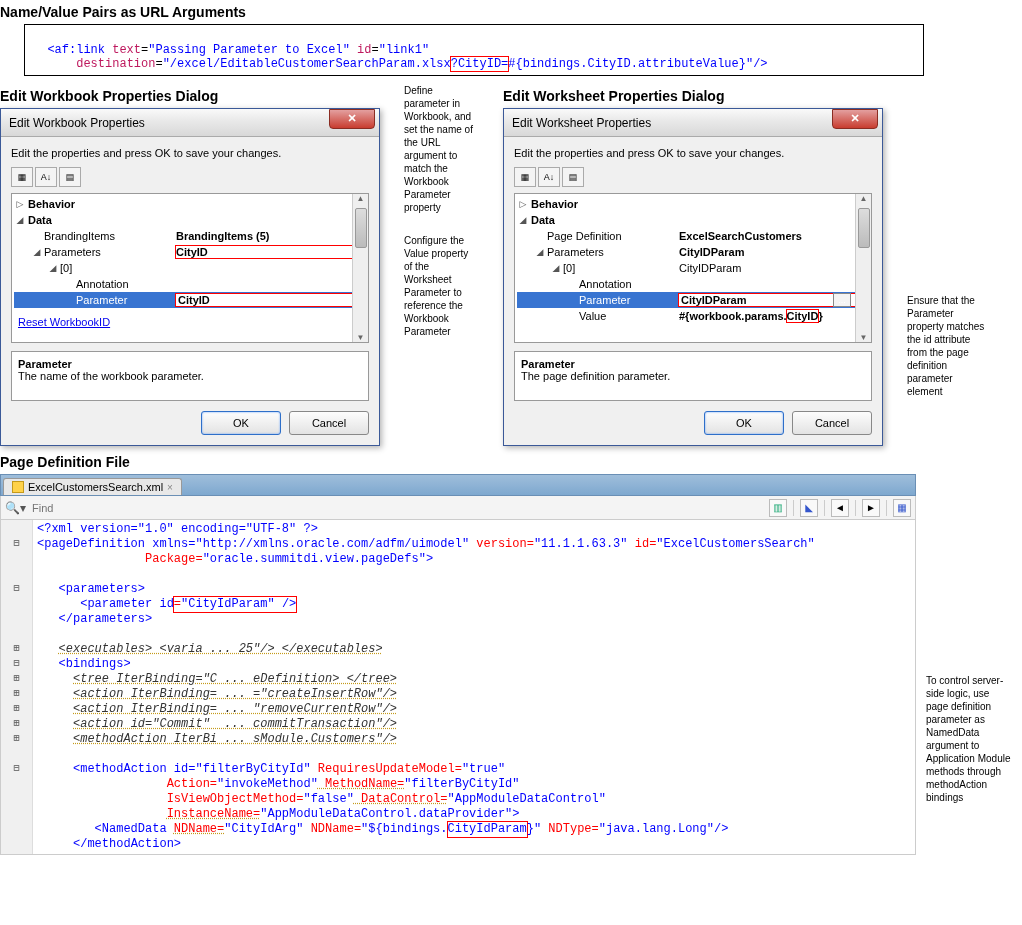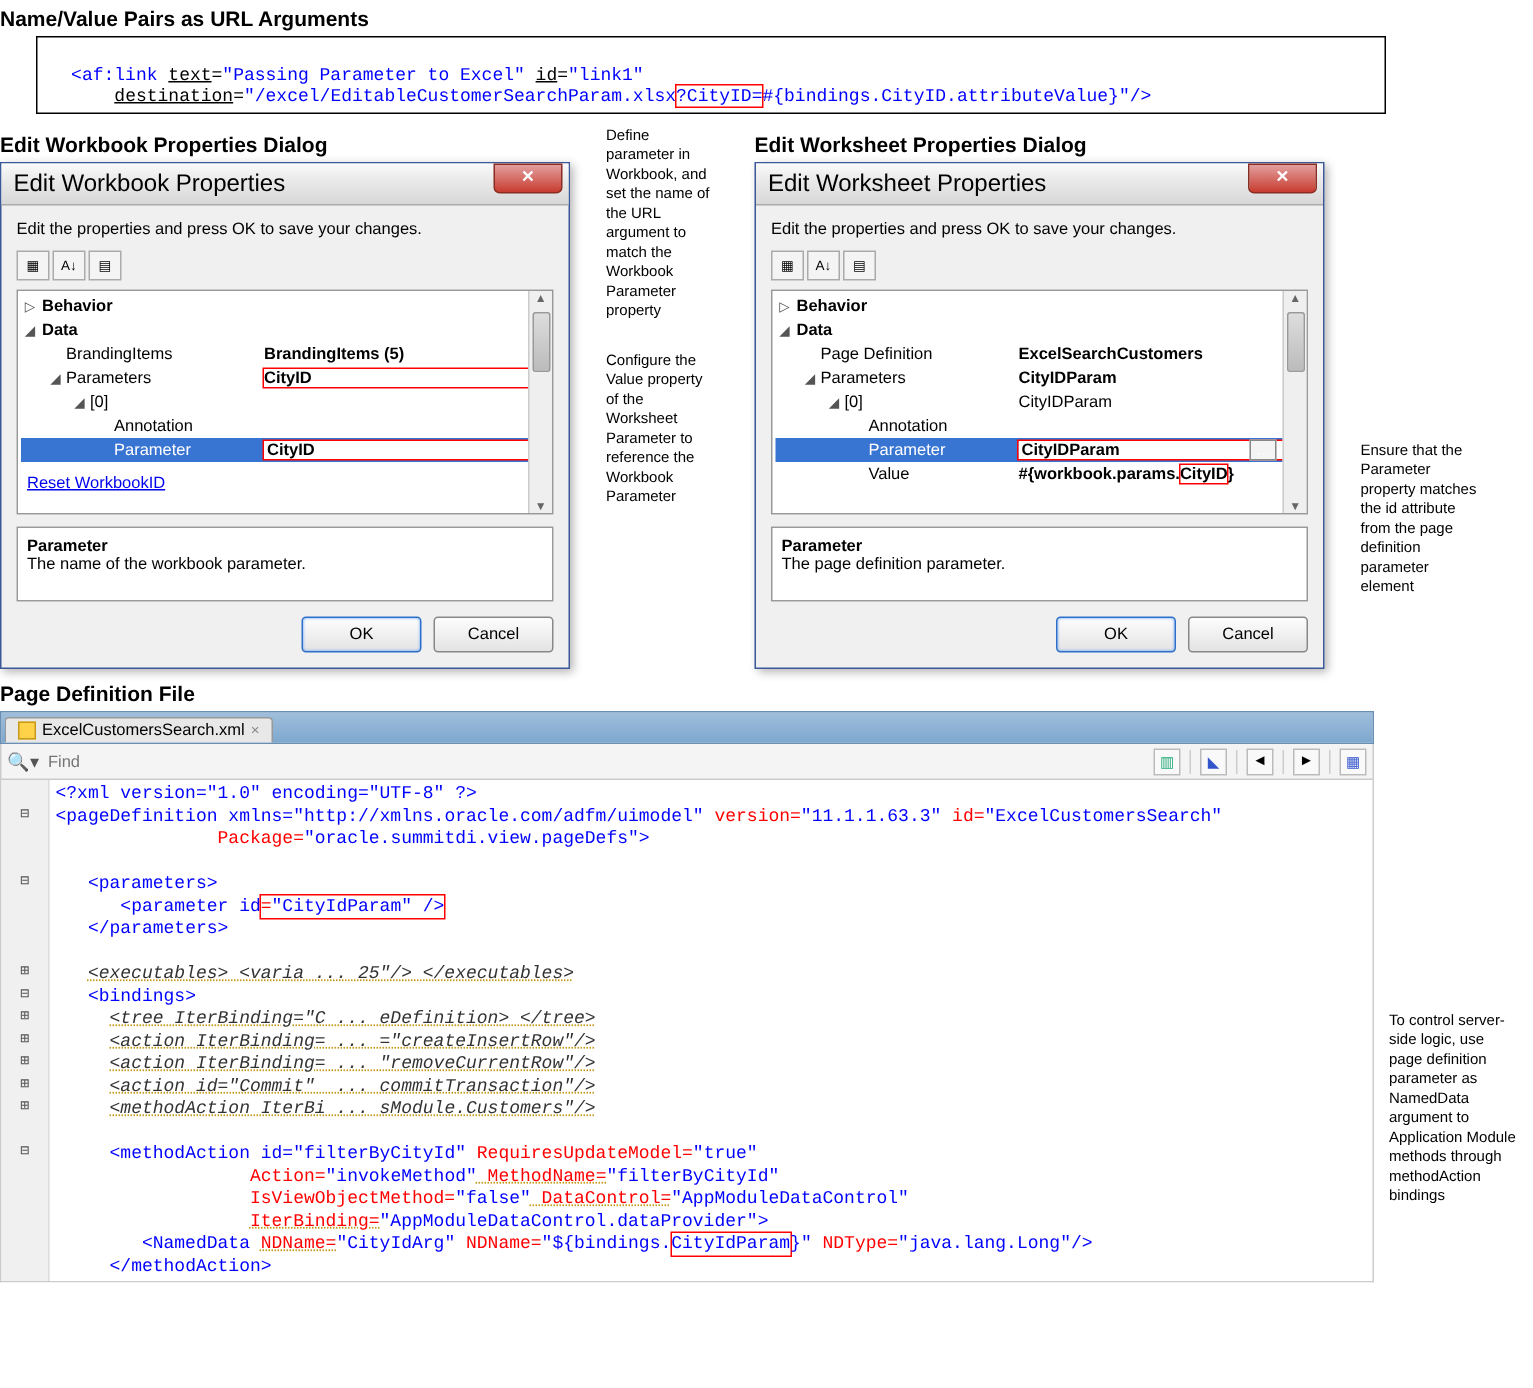--- a/index.html
+++ b/index.html
@@ -1,30 +1,30 @@
 <!DOCTYPE html>
 <html><head>
 <meta charset="utf-8">
 <style>
   * { box-sizing: border-box; margin: 0; padding: 0; }
   body { font-family: Arial, Helvetica, sans-serif; font-size: 11px; background: #fff; width: 1022px; }
   .section-title { font-size: 14px; font-weight: bold; margin: 4px 0; }
   .code-box { border: 1px solid #000; padding: 4px 8px; font-family: 'Courier New', monospace; font-size: 12px; white-space: pre; overflow: hidden; margin: 2px 0 8px 24px; width: 900px; }
   .code-box .tag { color: #0000ff; }
-  .code-box .attr { color: #000000; text-decoration: underline; }
+  .code-box .attr { color: #be185d; }
   .code-box .val { color: #0000ff; }
   .code-box .highlight-box { outline: 1px solid red; display: inline-block; }
   
   .dialogs-row { display: flex; gap: 24px; align-items: flex-start; }
   .annot { font-size: 10px; line-height: 1.3; width: 75px; }
   .annot-right { font-size: 10px; line-height: 1.3; width: 80px; }
   
   .dialog { width: 380px; border: 1px solid #3b5998; background: #f0f0f0; box-shadow: 2px 2px 6px rgba(0,0,0,0.3); }
   .dialog-titlebar { background: linear-gradient(to bottom, #fafafa 0%, #eaeaea 40%, #d8d8d8 100%); height: 28px; display: flex; align-items: center; padding: 0 4px; border-bottom: 1px solid #aaa; position: relative; }
-  .dialog-titlebar .title-text { font-size: 16px; margin-left: 4px; }
+  .dialog-titlebar .title-text { font-size: 12px; margin-left: 4px; }
   .close-btn { position: absolute; right: 4px; top: 0px; width: 46px; height: 20px; background: linear-gradient(to bottom, #e39f9f, #c83c2f); border: 1px solid #8a2c22; border-radius: 0 0 4px 4px; color: #fff; text-align: center; line-height: 16px; font-weight: bold; font-size: 11px;}
   .dialog-body { padding: 10px; }
   .instruction { font-size: 11px; margin-bottom: 8px; }
   .toolbar-small { display:flex; gap:2px; margin-bottom:6px;}
   .toolbar-small .ico { width:22px; height:20px; border:1px solid #aaa; background:#f4f4f4; display:flex;align-items:center;justify-content:center; font-size:9px;}
   .tree-box { border: 1px solid #999; background: #fff; height: 150px; overflow: hidden; position: relative; }
   .tree-content { padding: 2px; font-size: 11px; }
   .tree-row { display: flex; align-items: center; height: 16px; }
   .tree-row .toggle { width: 12px; text-align: center; color: #555; font-size: 9px; }
   .tree-row .label { flex: 0 0 150px; padding-left: 2px; }
@@ -286,20 +286,20 @@
    <span class="kw">&lt;bindings&gt;</span>
      <span class="it und">&lt;tree IterBinding="C ... eDefinition&gt; &lt;/tree&gt;</span>
      <span class="it und">&lt;action IterBinding= ... ="createInsertRow"/&gt;</span>
      <span class="it und">&lt;action IterBinding= ... "removeCurrentRow"/&gt;</span>
      <span class="it und">&lt;action id="Commit"  ... commitTransaction"/&gt;</span>
      <span class="it und">&lt;methodAction IterBi ... sModule.Customers"/&gt;</span>
 
      <span class="kw">&lt;methodAction id=</span><span class="av">"filterByCityId"</span><span class="an"> RequiresUpdateModel=</span><span class="av">"true"</span>
                   <span class="an">Action=</span><span class="av">"invokeMethod"</span><span class="an und"> MethodName=</span><span class="av">"filterByCityId"</span>
                   <span class="an">IsViewObjectMethod=</span><span class="av">"false"</span><span class="an und"> DataControl=</span><span class="av">"AppModuleDataControl"</span>
-                  <span class="an und">IterBinding=</span><span class="av">"AppModuleDataControl.dataProvider"</span><span class="kw">&gt;</span>
+                  <span class="an und">InstanceName=</span><span class="av">"AppModuleDataControl.dataProvider"</span><span class="kw">&gt;</span>
         <span class="kw">&lt;NamedData</span> <span class="an und">NDName=</span><span class="av">"CityIdArg"</span><span class="an"> NDName=</span><span class="av">"${bindings.</span><span class="av rb">CityIdParam</span><span class="av">}"</span><span class="an"> NDType=</span><span class="av">"java.lang.Long"</span><span class="kw">/&gt;</span>
      <span class="kw">&lt;/methodAction&gt;</span>
 </div>
 </div>
 </div>
 <div class="bottom-annot">To control server-side logic, use page definition parameter as NamedData argument to Application Module methods through methodAction bindings</div>
 </div>
 
 </body></html>

